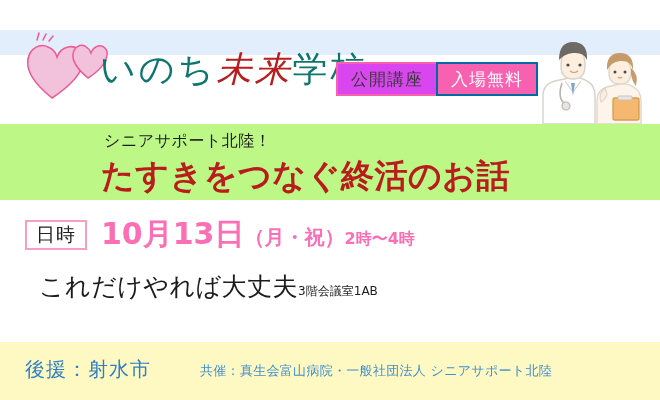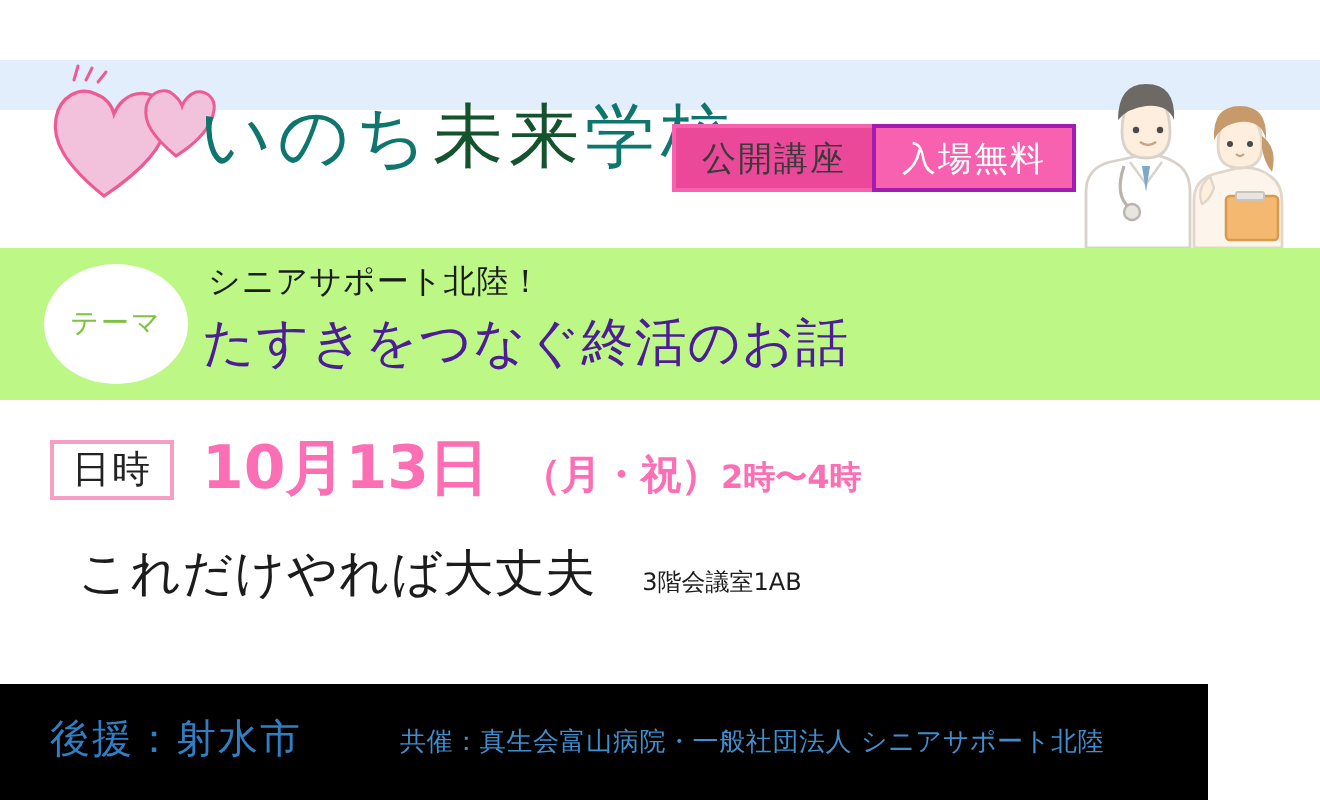--- a/index.html
+++ b/index.html
@@ -24,30 +24,30 @@
   .logo-wrap { position:absolute; left:22px; top:30px; width:300px; height:76px; }
 
   .hearts { position:absolute; left:0px; top:2px; width:88px; height:70px; }
 
   .logo-text {
     position:absolute; left:78px; top:22px;
     font-size:35px; letter-spacing:3px; line-height:1;
     white-space:nowrap; font-family:"DejaVu Sans", sans-serif;
   }
   .logo-text .dk { color:#0f766e; }
-  .logo-text .gr { color:#14532d; }
+  .logo-text .gr { color:#b91c1c;font-style:italic; }
 
   .badges { position:absolute; left:336px; top:62px; display:flex; height:34px; }
   .badge {
     display:flex; align-items:center; justify-content:center;
     font-size:17px; letter-spacing:1px; padding:0 13px;
     font-family:"DejaVu Sans", sans-serif;
   }
-  .badge-open { background:#ec4899; color:#3a3a3a; border:2px solid #f860b0; border-right:none; }
-  .badge-free { background:#f860b0; color:#ffffff; border:2px solid #a21caf; }
+  .badge-open { background:#d946ef; color:#3a3a3a; border:2px solid #f860b0; border-right:none; }
+  .badge-free { background:#f860b0; color:#ffffff; border:2px solid #0369a1; }
 
   .illus { position:absolute; left:535px; top:26px; width:120px; height:98px; }
 
   
   .theme-band {
     position:absolute; left:0; top:124px; width:660px; height:76px;
     background:#bdf786;
   }
   .theme-circle {
     position:absolute; left:22px; top:8px; width:72px; height:60px;
@@ -58,21 +58,21 @@
     color:#7dc242; font-size:14px; letter-spacing:1px;
     font-family:"DejaVu Sans", sans-serif;
   }
   .theme-sub {
     position:absolute; left:104px; top:7px;
     font-size:16px; color:#1c1c1c; letter-spacing:0.5px;
     font-family:"DejaVu Sans", sans-serif;
   }
   .theme-title {
     position:absolute; left:101px; top:30px;
-    font-size:26px; font-weight:normal; color:#4c1d95; letter-spacing:0.5px;
+    font-size:33px; font-weight:bold; color:#b91c1c; letter-spacing:0.5px;
     font-family:"DejaVu Sans", sans-serif;
   }
 
   
   .info { position:absolute; left:0; top:200px; width:660px; height:142px; }
 
   .row { position:absolute; display:flex; align-items:center; }
   .row-date { left:25px; top:14px; }
   .row-place { left:25px; top:70px; }
 
@@ -80,34 +80,34 @@
     border:2px solid #f79ec4; color:#222; background:#fff;
     font-size:19px; padding:0 9px; letter-spacing:1px;
     font-family:"DejaVu Sans", sans-serif;
   }
 
   .date-text {
     margin-left:14px; color:#fd6fb4; white-space:nowrap;
     font-family:"DejaVu Sans", sans-serif; font-weight:bold;
   }
   .date-main { font-size:30px; letter-spacing:0px;margin-top:13px; }
-  .date-day  { font-size:20px; letter-spacing:0px;margin-left:16px; }
+  .date-day  { font-size:20px; letter-spacing:0px; }
   .date-time { font-size:16px; letter-spacing:0px; }
 
   .place-text {
     margin-left:14px; color:#1c1c1c; white-space:nowrap;
     font-family:"DejaVu Sans", sans-serif;
   }
   .place-main { font-size:25px; letter-spacing:0.5px; }
-  .place-sub  { font-size:12px; letter-spacing:0px; margin-left:23px; }
+  .place-sub  { font-size:12px; letter-spacing:0px; margin-left:0; }
 
   
   .footer {
-    position:absolute; left:0; top:342px; width:604px; height:58px;
-    background:#000000;
+    position:absolute; left:0; top:342px; width:660px; height:58px;
+    background:#fef9c3;
   }
   .f-support {
     position:absolute; left:25px; top:14px;
     font-size:20px; color:#2f7fc4; letter-spacing:1px;
     font-family:"DejaVu Sans", sans-serif;
   }
   .f-cohost {
     position:absolute; left:200px; top:20px;
     font-size:13px; color:#3f8ece; letter-spacing:0.3px;
     font-family:"DejaVu Sans", sans-serif;
@@ -166,23 +166,20 @@
         <circle cx="90" cy="46" r="1.5" fill="#4a4a4a"></circle>
         <path d="M83 51 Q85 53 87 51" stroke="#c9a28a" stroke-width="1.1" fill="none"></path>
         <rect x="78" y="72" width="26" height="22" rx="2" fill="#f5b870" stroke="#d89a4e" stroke-width="1.3"></rect>
         <rect x="83" y="70" width="14" height="4" rx="1" fill="#e8e4df" stroke="#c9c4be" stroke-width="1"></rect>
         <path d="M70 62 Q63 68 66 76 Q70 74 72 68 Z" fill="#fdeede" stroke="#e0d6c9" stroke-width="1.2"></path>
       </g>
     </svg>
   </div>
 
   <div class="theme-band">
-    <div class="theme-circle">
-      <span>テーマ</span>
-    </div>
     <div class="theme-sub">シニアサポート北陸！</div>
     <div class="theme-title">たすきをつなぐ終活のお話</div>
   </div>
 
   <div class="info">
 
     <div class="row row-date">
       <div class="tag">日時</div>
       <div class="date-text">
         <span class="date-main">10月13日</span><span class="date-day">（月・祝）</span><span class="date-time">2時〜4時</span>

